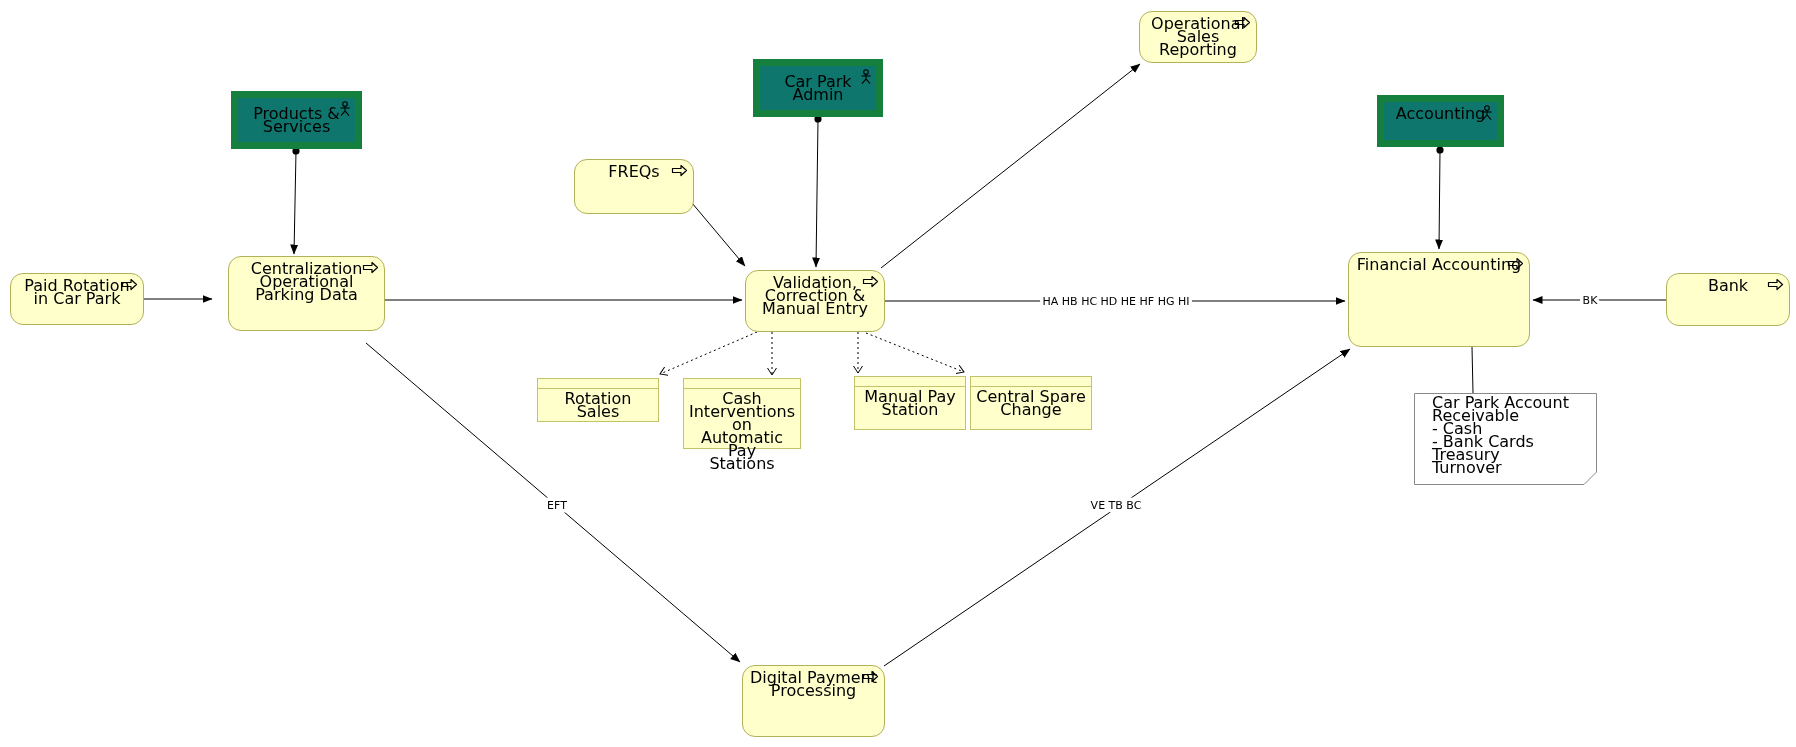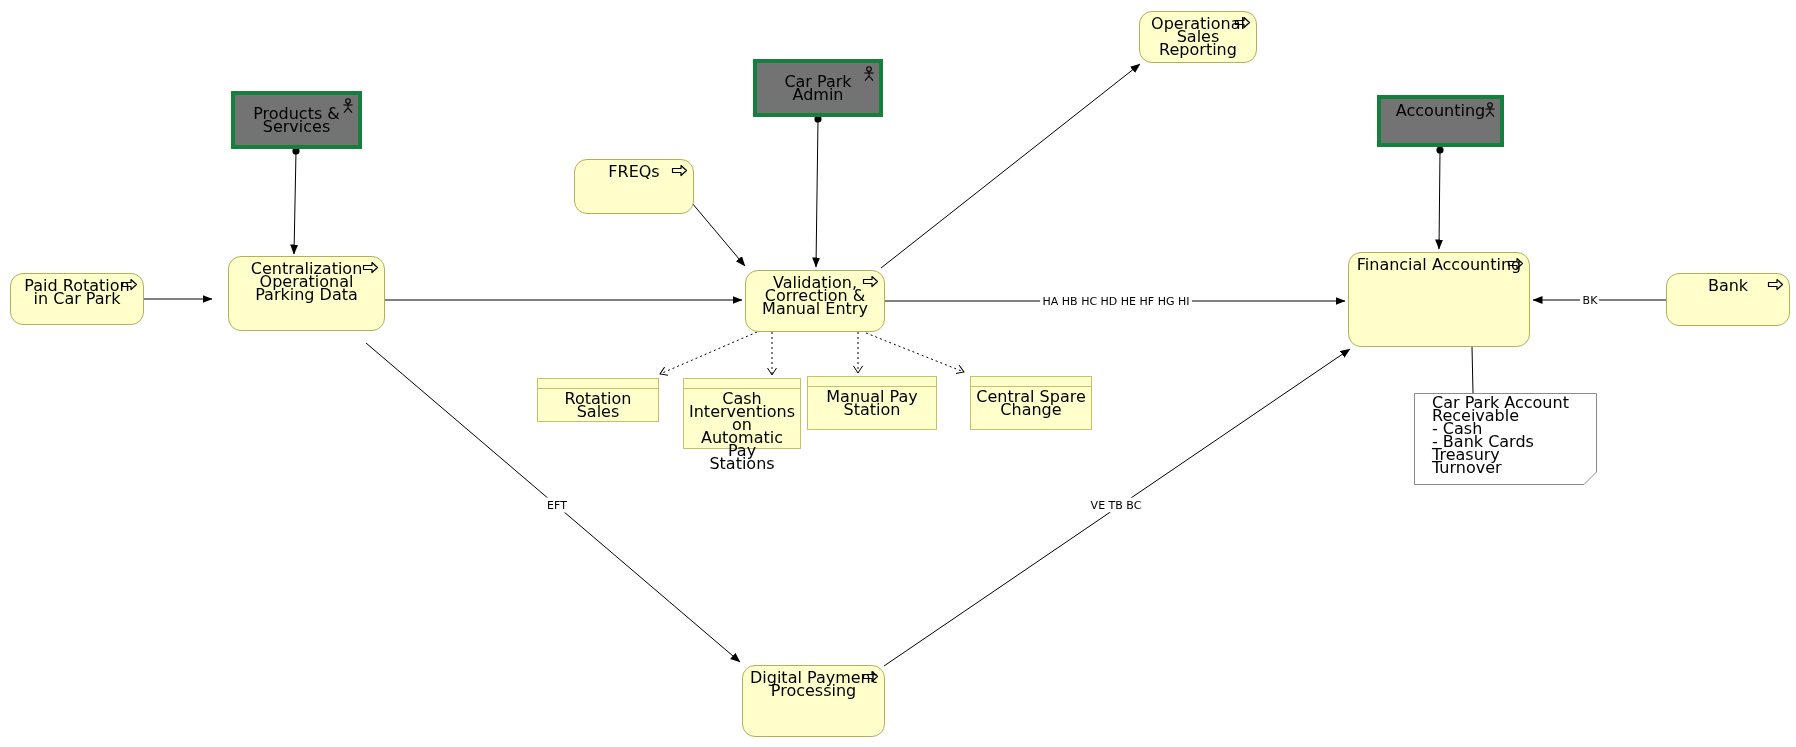--- a/index.html
+++ b/index.html
@@ -1,21 +1,21 @@
 <!DOCTYPE html>
 <html><head>
 <meta charset="utf-8">
 <style>
   html,body{margin:0;padding:0;background:#ffffff;}
   #stage{position:relative;width:1796px;height:747px;background:#ffffff;overflow:hidden;
          font-family:"DejaVu Sans","Liberation Sans",sans-serif;}
   #edge-layer{position:absolute;left:0;top:0;}
   .node{position:absolute;box-sizing:border-box;font-size:16px;line-height:13px;color:#000;}
   .process{background:#ffffcc;border:1.4px solid #b1b158;border-radius:13px;}
-  .actor-box{background:#737373;border:4px solid #15803d;}
+  .actor-box{background:#0f766e;border:7px solid #15803d;}
   .object-box{background:#ffffcc;border:1px solid #c2c268;}
   .object-band{position:absolute;left:0;top:0;right:0;height:9px;border-bottom:1px solid #c2c268;}
   .note-box{background:transparent;}
   .note-svg{position:absolute;left:0;top:0;}
   .nlabel{position:absolute;left:4px;right:4px;text-align:center;white-space:pre-line;}
   .valign-top{top:5px;}
   .valign-middle{top:50%;transform:translateY(-50%);}
   .object-label{top:13px;}
   .note-text{position:absolute;left:18px;top:3px;right:4px;text-align:left;white-space:pre-line;}
   .nicon{position:absolute;top:4px;right:5px;}
@@ -150,21 +150,21 @@
       <div class="object-band"></div>
       <div class="nlabel object-label">Rotation Sales</div>
     </div>
     <div class="node object-box" style="left: 683px; top: 378px; width: 118px; height: 71px;">
       <div class="object-band"></div>
       <div class="nlabel object-label">Cash
 Interventions on
 Automatic Pay
 Stations</div>
     </div>
-    <div class="node object-box" style="left: 807px; top: 376px; width: 130px; height: 54px;">
+    <div class="node object-box" style="left: 854px; top: 376px; width: 112px; height: 54px;">
       <div class="object-band"></div>
       <div class="nlabel object-label">Manual Pay
 Station</div>
     </div>
     <div class="node object-box" style="left: 970px; top: 376px; width: 122px; height: 54px;">
       <div class="object-band"></div>
       <div class="nlabel object-label">Central Spare
 Change</div>
     </div>
     <div class="node note-box" style="left: 1414px; top: 393px; width: 183px; height: 92px;">

